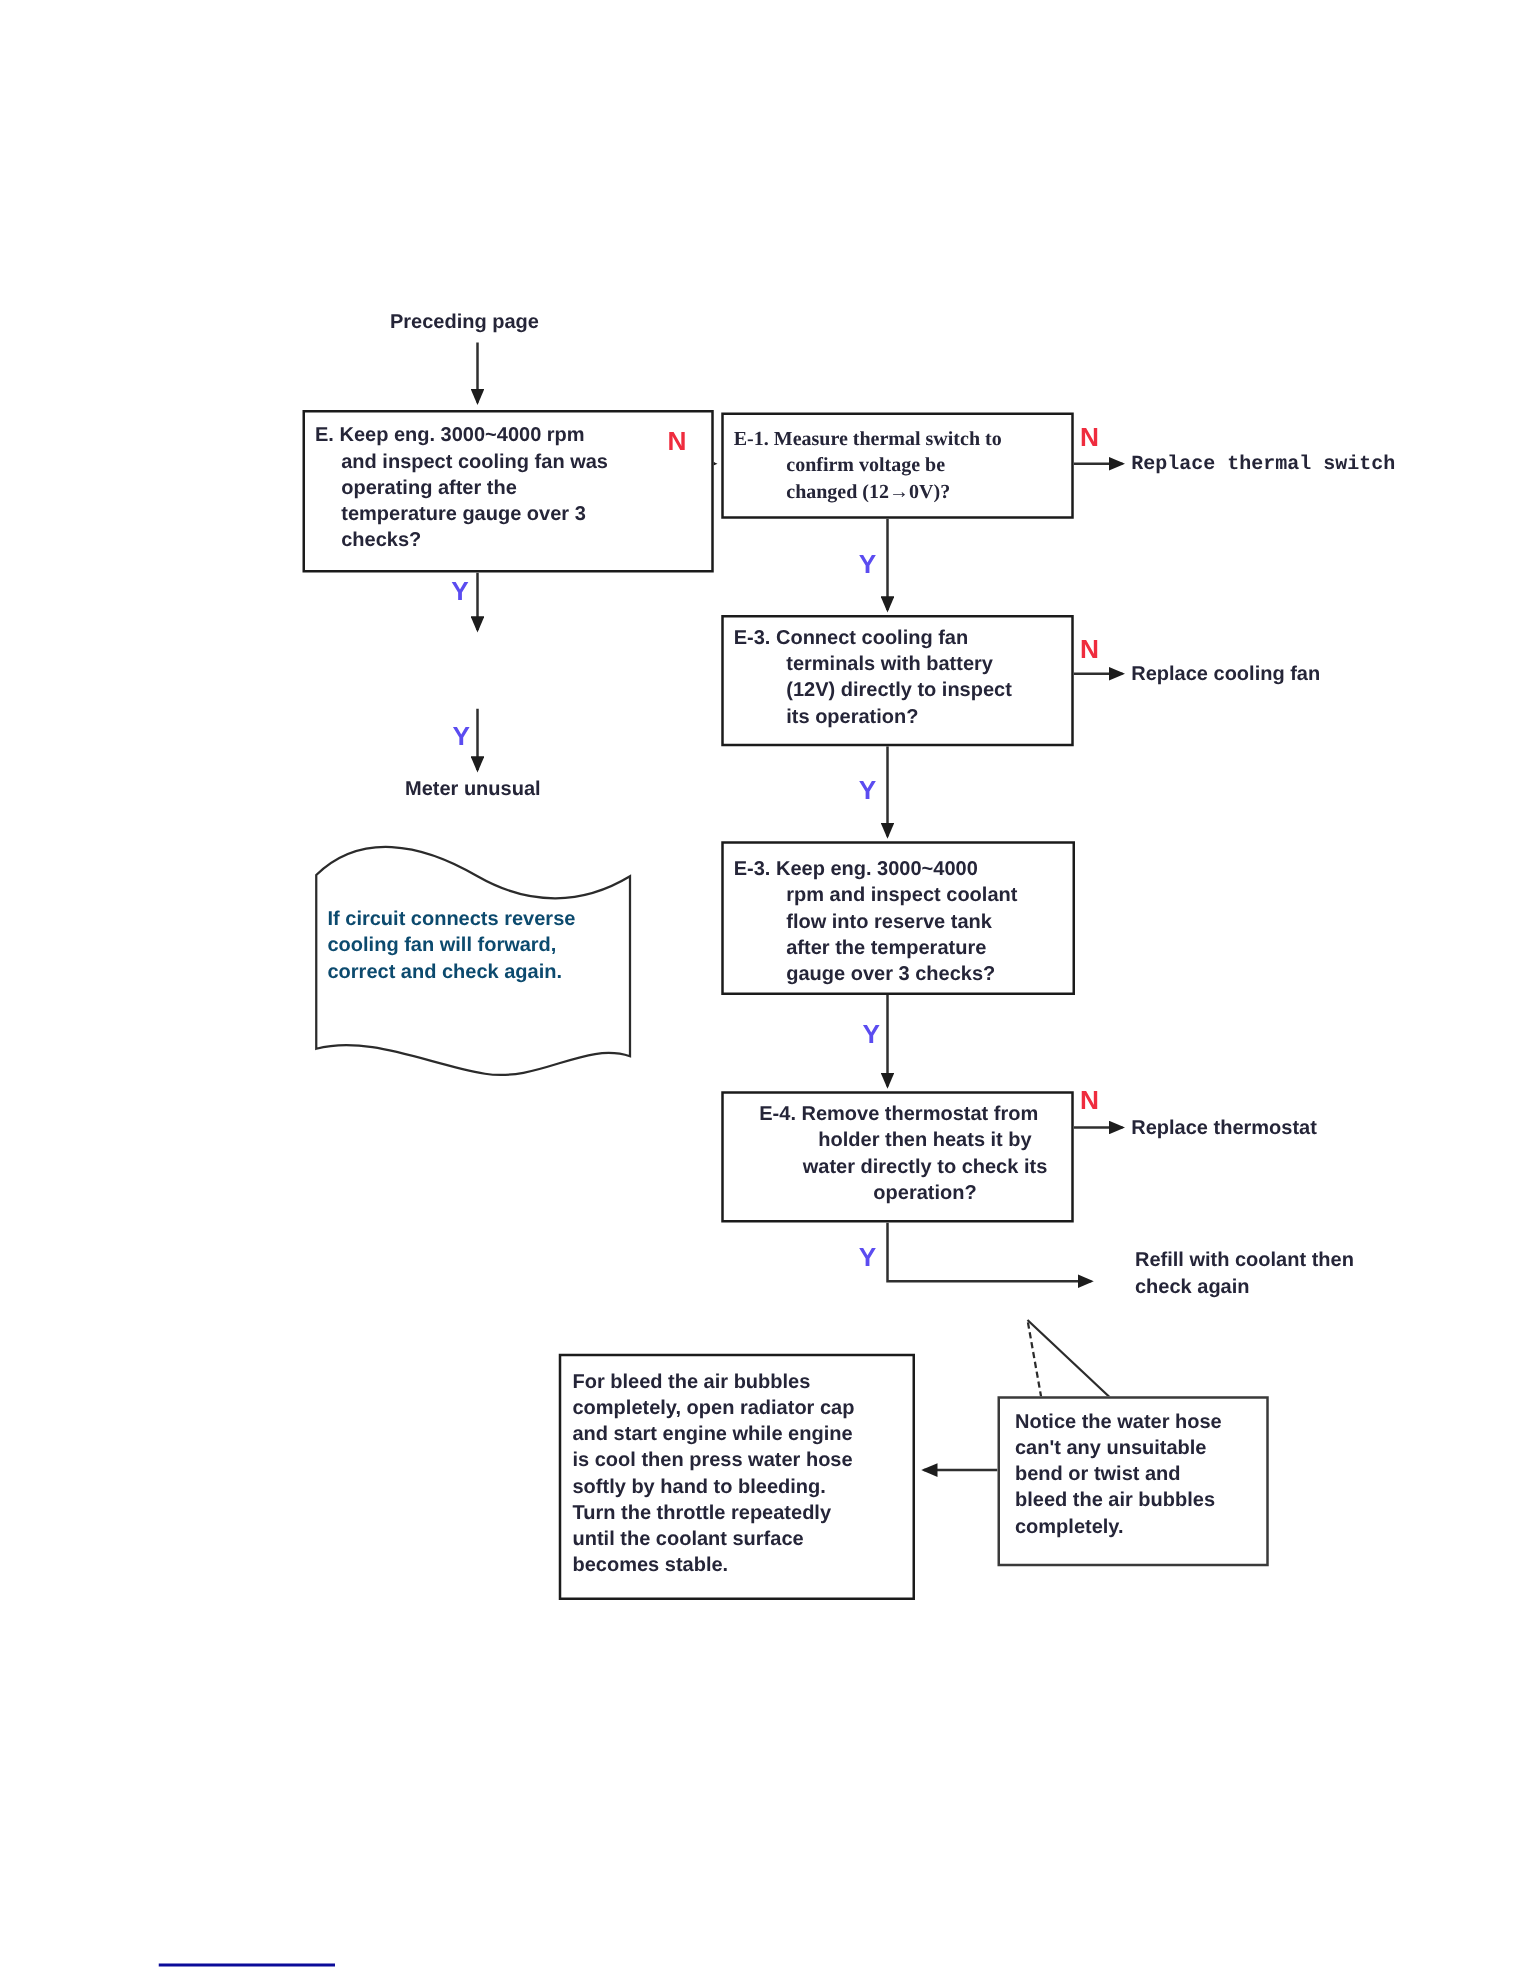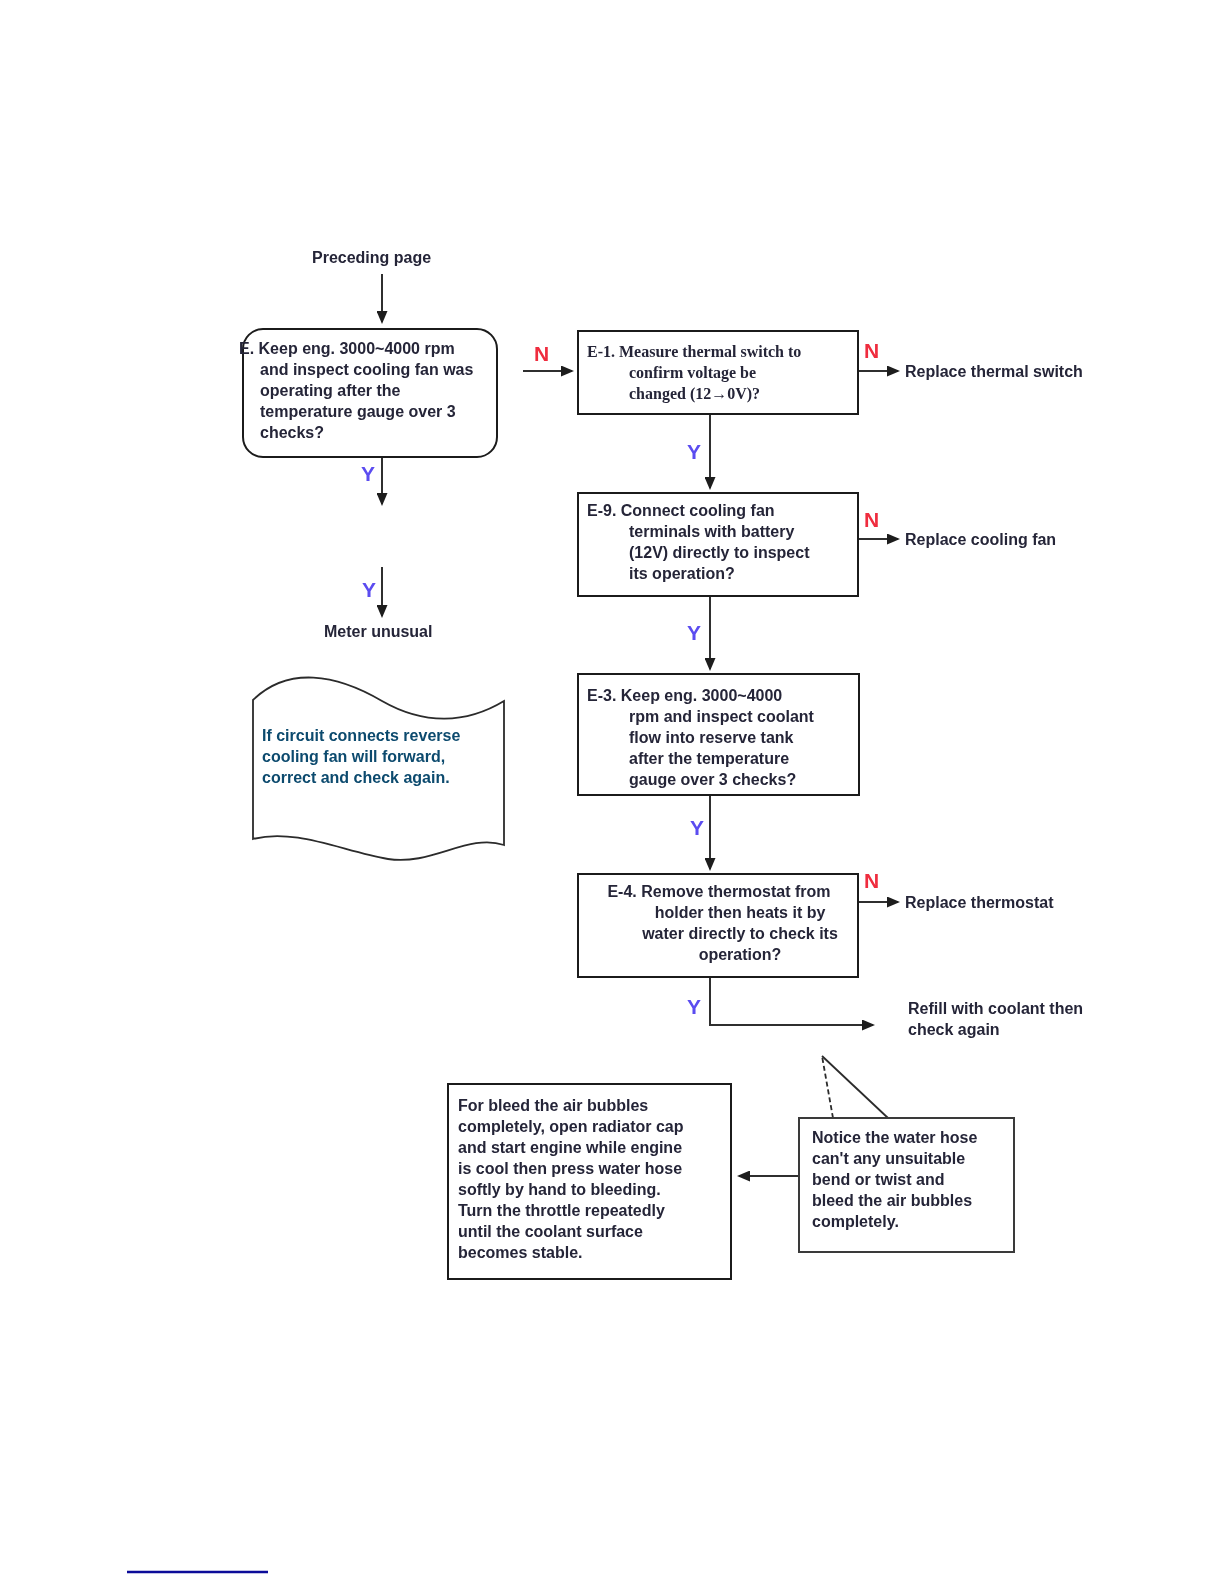--- a/index.html
+++ b/index.html
@@ -53,32 +53,32 @@
     <path d="M710,796 L710,869" stroke="#2f2f2f" stroke-width="2" fill="none" marker-end="url(#ah)"></path>
     <path d="M859,902 L898,902" stroke="#2f2f2f" stroke-width="2" fill="none" marker-end="url(#ah)"></path>
     <path d="M710,978 L710,1025 L873,1025" stroke="#2f2f2f" stroke-width="2" fill="none" marker-end="url(#ah)"></path>
     <path d="M798,1176 L739,1176" stroke="#2f2f2f" stroke-width="2" fill="none" marker-end="url(#ah)"></path>
 
     <path d="M127,1572 L268,1572" stroke="#0b0b99" stroke-width="2.5" fill="none"></path>
   </svg>
 
   <div class="lbl" style="left:312px;top:247px;">Preceding page</div>
 
-  <div class="box hang-sm" style="left:242px;top:328px;width:256px;height:130px;padding:8px 8px 0 16px;border-radius:21px;">E. Keep eng. 3000~4000 rpm
+  <div class="box hang-sm" style="left:242px;top:328px;width:329px;height:130px;padding:8px 8px 0 29px;">E. Keep eng. 3000~4000 rpm
 and inspect cooling fan was
 operating after the
 temperature gauge over 3
 checks?</div>
 
   <div class="box hang-lg" style="left:577px;top:330px;width:282px;height:85px;padding:9px 6px 0 50px;font-family:Liberation Serif, serif;">E-1. Measure thermal switch to
 confirm voltage be
 changed (12→0V)?</div>
 
 
-  <div class="box hang-lg" style="left:577px;top:492px;width:282px;height:105px;padding:6px 6px 0 50px;">E-9. Connect cooling fan
+  <div class="box hang-lg" style="left:577px;top:492px;width:282px;height:105px;padding:6px 6px 0 50px;">E-3. Connect cooling fan
 terminals with battery
 (12V) directly to inspect
 its operation?</div>
 
   <div class="box hang-lg" style="left:577px;top:673px;width:283px;height:123px;padding:10px 6px 0 50px;">E-3. Keep eng. 3000~4000
 rpm and inspect coolant
 flow into reserve tank
 after the temperature
 gauge over 3 checks?</div>
 
@@ -92,21 +92,21 @@
   <div class="branch no" style="left:864px;top:509px;">N</div>
   <div class="branch no" style="left:864px;top:870px;">N</div>
   <div class="branch yes" style="left:361px;top:463px;">Y</div>
   <div class="branch yes" style="left:362px;top:579px;">Y</div>
   <div class="branch yes" style="left:687px;top:441px;">Y</div>
   <div class="branch yes" style="left:687px;top:622px;">Y</div>
   <div class="branch yes" style="left:690px;top:817px;">Y</div>
   <div class="branch yes" style="left:687px;top:996px;">Y</div>
 
   <div class="lbl" style="left:324px;top:621px;">Meter unusual</div>
-  <div class="lbl" style="left:905px;top:361px;">Replace thermal switch</div>
+  <div class="lbl" style="left:905px;top:361px;font-family:Liberation Mono, monospace;">Replace thermal switch</div>
   <div class="lbl" style="left:905px;top:529px;">Replace cooling fan</div>
   <div class="lbl" style="left:905px;top:892px;">Replace thermostat</div>
   <div class="lbl" style="left:908px;top:998px;">Refill with coolant then
 check again</div>
 
   <div class="note-text" style="left:262px;top:725px;">If circuit connects reverse
 cooling fan will forward,
 correct and check again.</div>
 
   <div class="box" style="left:447px;top:1083px;width:285px;height:197px;padding:10px 6px 0 9px;">For bleed the air bubbles

